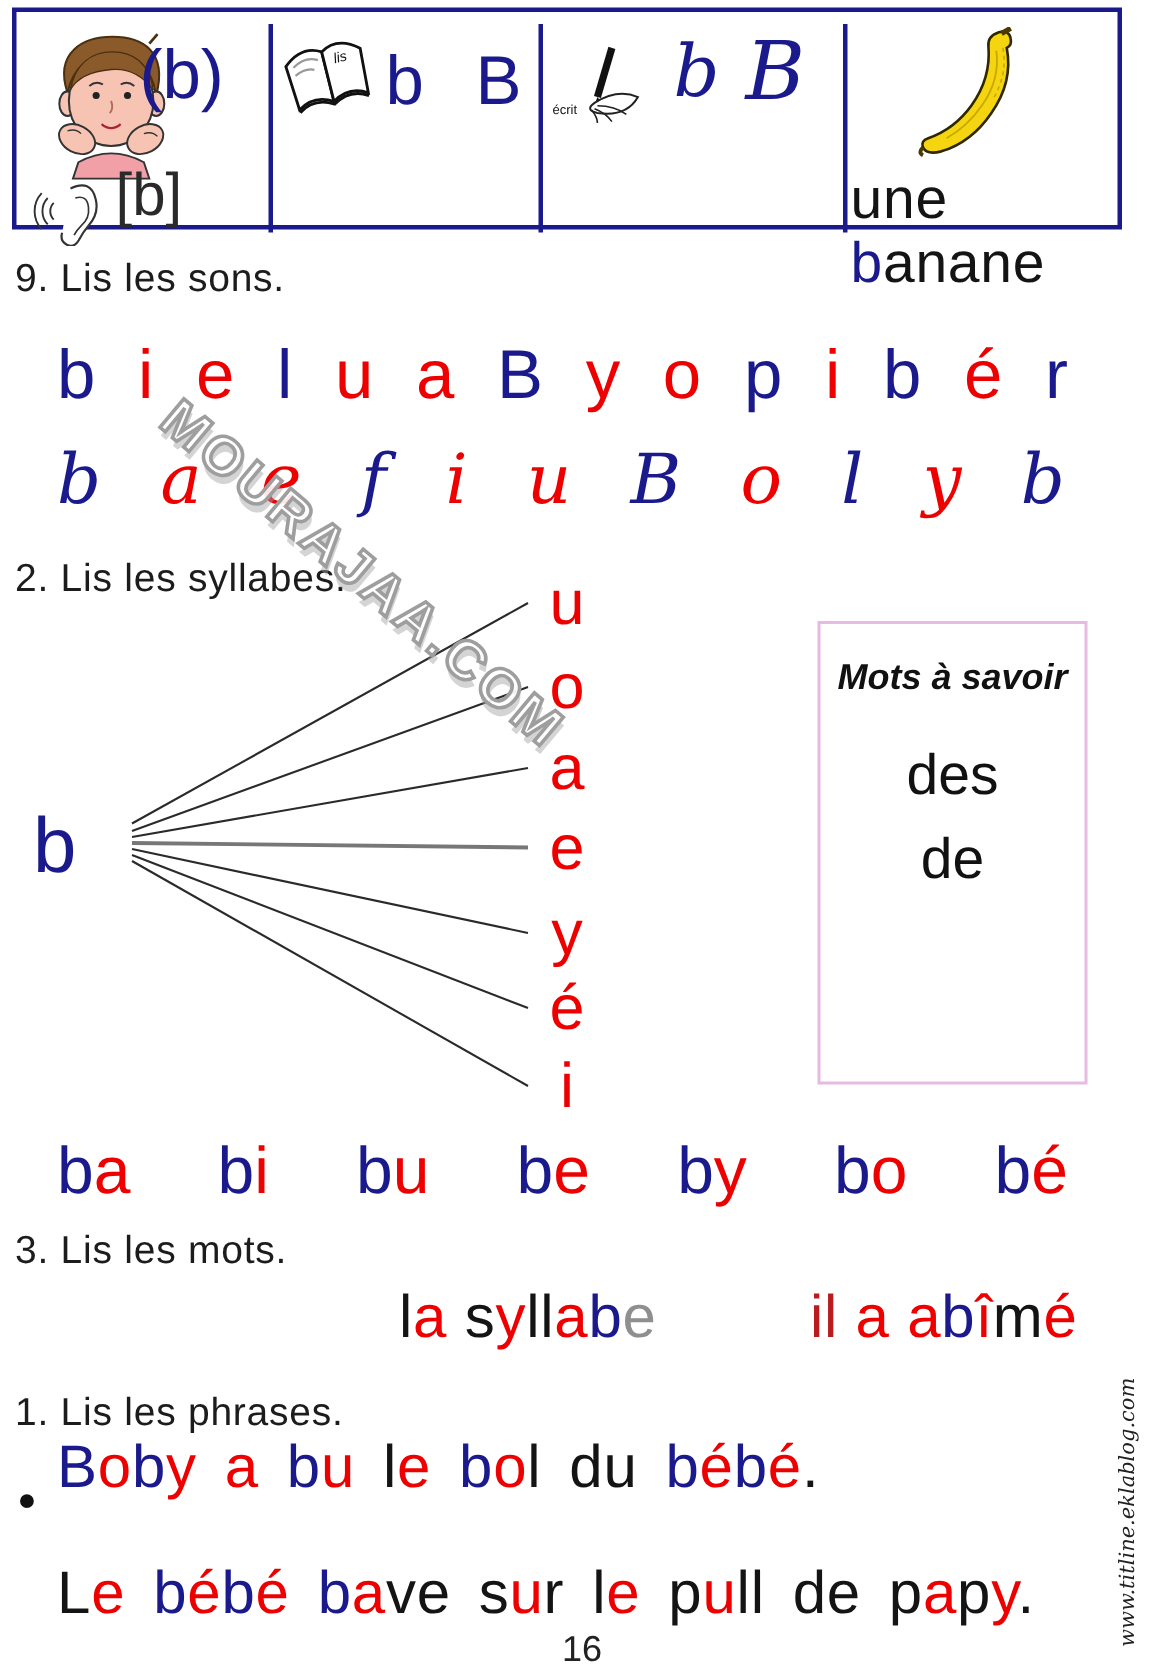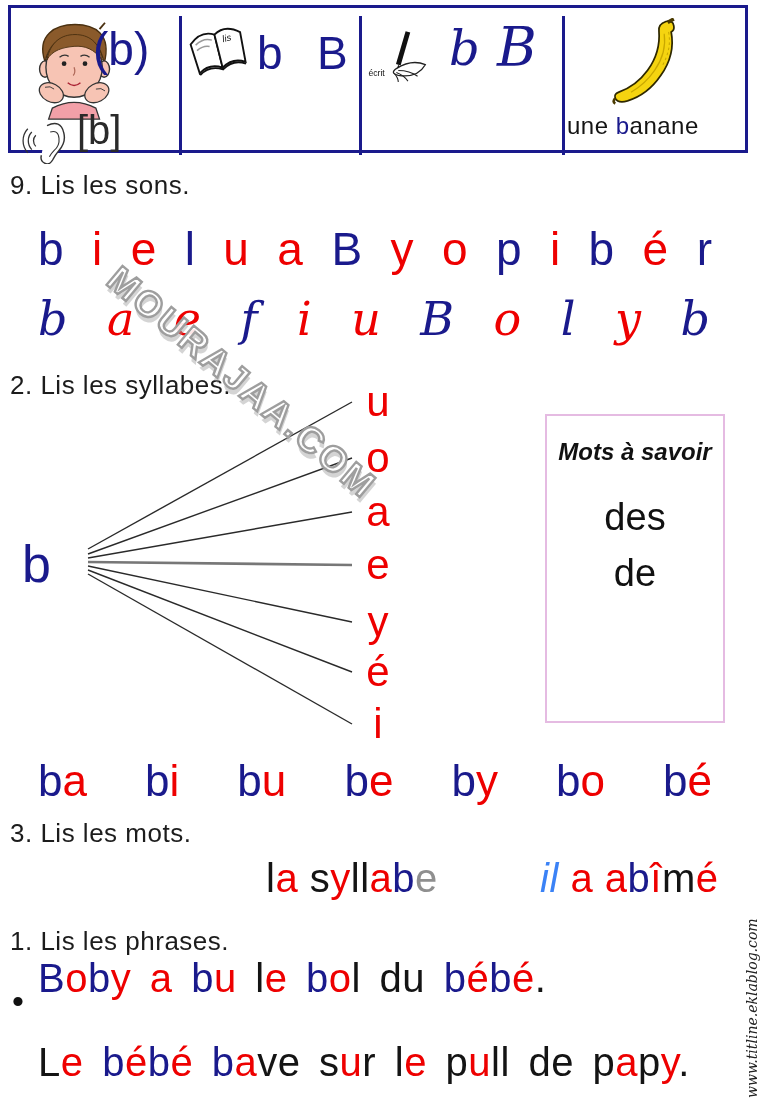--- a/index.html
+++ b/index.html
@@ -16,21 +16,21 @@
   #ear-icon{position:absolute;left:10px;top:108px;width:52px;height:48px;}
   #phonetic{position:absolute;left:66px;top:100px;font-size:40px;color:#2a2a2a;}
   #book-icon{position:absolute;left:174px;top:12px;width:68px;height:60px;}
   #read-b{position:absolute;left:246px;top:18px;font-size:46px;color:#1a1a8c;}
   #read-B{position:absolute;left:306px;top:18px;font-size:46px;color:#1a1a8c;}
   #pen-icon{position:absolute;left:356px;top:22px;width:78px;height:54px;}
   .cursive{font-family:"DejaVu Serif",serif;font-style:italic;}
   #write-b{position:absolute;left:438px;top:12px;font-size:48px;color:#1a1a8c;}
   #write-B{position:absolute;left:486px;top:8px;font-size:54px;color:#1a1a8c;}
   #banana-icon{position:absolute;left:588px;top:10px;width:92px;height:96px;}
-  #object-caption{position:absolute;left:556px;top:104px;font-size:24px;letter-spacing:.5px;}
+  #object-caption{position:absolute;left:556px;top:104px;font-size:38px;letter-spacing:.5px;}
 
   
   .heading{position:absolute;left:10px;font-size:26px;letter-spacing:.5px;color:#1c1c1c;}
   #h1{top:170px}#h2{top:370px}#h3{top:818px}#h4{top:926px}
 
   
   .spread{position:absolute;display:flex;justify-content:space-between;}
   #sons-print{left:38px;top:222px;width:674px;font-size:46px;}
   #sons-cursive{left:38px;top:292px;width:672px;font-size:46px;}
   #syllable-row{left:38px;top:756px;width:674px;font-size:44px;}
@@ -201,21 +201,22 @@
     <span><span style="color: rgb(26, 26, 140);">b</span><span style="color: rgb(238, 0, 0);">i</span></span>
     <span><span style="color: rgb(26, 26, 140);">b</span><span style="color: rgb(238, 0, 0);">u</span></span>
     <span><span style="color: rgb(26, 26, 140);">b</span><span style="color: rgb(238, 0, 0);">e</span></span>
     <span><span style="color: rgb(26, 26, 140);">b</span><span style="color: rgb(238, 0, 0);">y</span></span>
     <span><span style="color: rgb(26, 26, 140);">b</span><span style="color: rgb(238, 0, 0);">o</span></span>
     <span><span style="color: rgb(26, 26, 140);">b</span><span style="color: rgb(238, 0, 0);">é</span></span>
   </div>
 
   <div class="heading" id="h3">3. Lis les mots.</div>
   <div class="wordline" id="word-1"><span style="color: rgb(20, 20, 20);">l</span><span style="color: rgb(238, 0, 0);">a</span><span style="color: rgb(20, 20, 20);"> s</span><span style="color: rgb(238, 0, 0);">y</span><span style="color: rgb(20, 20, 20);">ll</span><span style="color: rgb(238, 0, 0);">a</span><span style="color: rgb(26, 26, 140);">b</span><span style="color: rgb(143, 143, 143);">e</span></div>
-  <div class="wordline" id="word-2"><span style="color: #3b82f6; font-style: italic;">il </span><span style="color: rgb(238, 0, 0);">a</span><span style="color: rgb(238, 0, 0);"> a</span><span style="color: rgb(26, 26, 140);">b</span><span style="color: rgb(238, 0, 0);">î</span><span style="color: rgb(20, 20, 20);">m</span><span style="color: rgb(238, 0, 0);">é</span></div>
+  <div class="wordline" id="word-2"><span style="color: #b91c1c;">il </span><span style="color: rgb(238, 0, 0);">a</span><span style="color: rgb(238, 0, 0);"> a</span><span style="color: rgb(26, 26, 140);">b</span><span style="color: rgb(238, 0, 0);">î</span><span style="color: rgb(20, 20, 20);">m</span><span style="color: rgb(238, 0, 0);">é</span></div>
 
   <div class="heading" id="h4">1. Lis les phrases.</div>
   <div id="bullet">•</div>
   <div class="phrase" id="phrase-0"><span style="color: rgb(26, 26, 140);">B</span><span style="color: rgb(238, 0, 0);">o</span><span style="color: rgb(26, 26, 140);">b</span><span style="color: rgb(238, 0, 0);">y</span><span style="color: rgb(238, 0, 0);"> a </span><span style="color: rgb(26, 26, 140);">b</span><span style="color: rgb(238, 0, 0);">u</span><span style="color: rgb(20, 20, 20);"> l</span><span style="color: rgb(238, 0, 0);">e</span><span style="color: rgb(20, 20, 20);"> </span><span style="color: rgb(26, 26, 140);">b</span><span style="color: rgb(238, 0, 0);">o</span><span style="color: rgb(20, 20, 20);">l</span><span style="color: rgb(20, 20, 20);"> du </span><span style="color: rgb(26, 26, 140);">b</span><span style="color: rgb(238, 0, 0);">é</span><span style="color: rgb(26, 26, 140);">b</span><span style="color: rgb(238, 0, 0);">é</span><span style="color: rgb(20, 20, 20);">.</span></div>
   <div class="phrase" id="phrase-1"><span style="color: rgb(20, 20, 20);">L</span><span style="color: rgb(238, 0, 0);">e</span><span style="color: rgb(20, 20, 20);"> </span><span style="color: rgb(26, 26, 140);">b</span><span style="color: rgb(238, 0, 0);">é</span><span style="color: rgb(26, 26, 140);">b</span><span style="color: rgb(238, 0, 0);">é</span><span style="color: rgb(20, 20, 20);"> </span><span style="color: rgb(26, 26, 140);">b</span><span style="color: rgb(238, 0, 0);">a</span><span style="color: rgb(20, 20, 20);">ve s</span><span style="color: rgb(238, 0, 0);">u</span><span style="color: rgb(20, 20, 20);">r l</span><span style="color: rgb(238, 0, 0);">e</span><span style="color: rgb(20, 20, 20);"> p</span><span style="color: rgb(238, 0, 0);">u</span><span style="color: rgb(20, 20, 20);">ll de p</span><span style="color: rgb(238, 0, 0);">a</span><span style="color: rgb(20, 20, 20);">p</span><span style="color: rgb(238, 0, 0);">y</span><span style="color: rgb(20, 20, 20);">.</span></div>
 
   <div id="side-url">www.titline.eklablog.com</div>
+  <div id="page-number">16</div>
 </div>
 
 </body></html>

